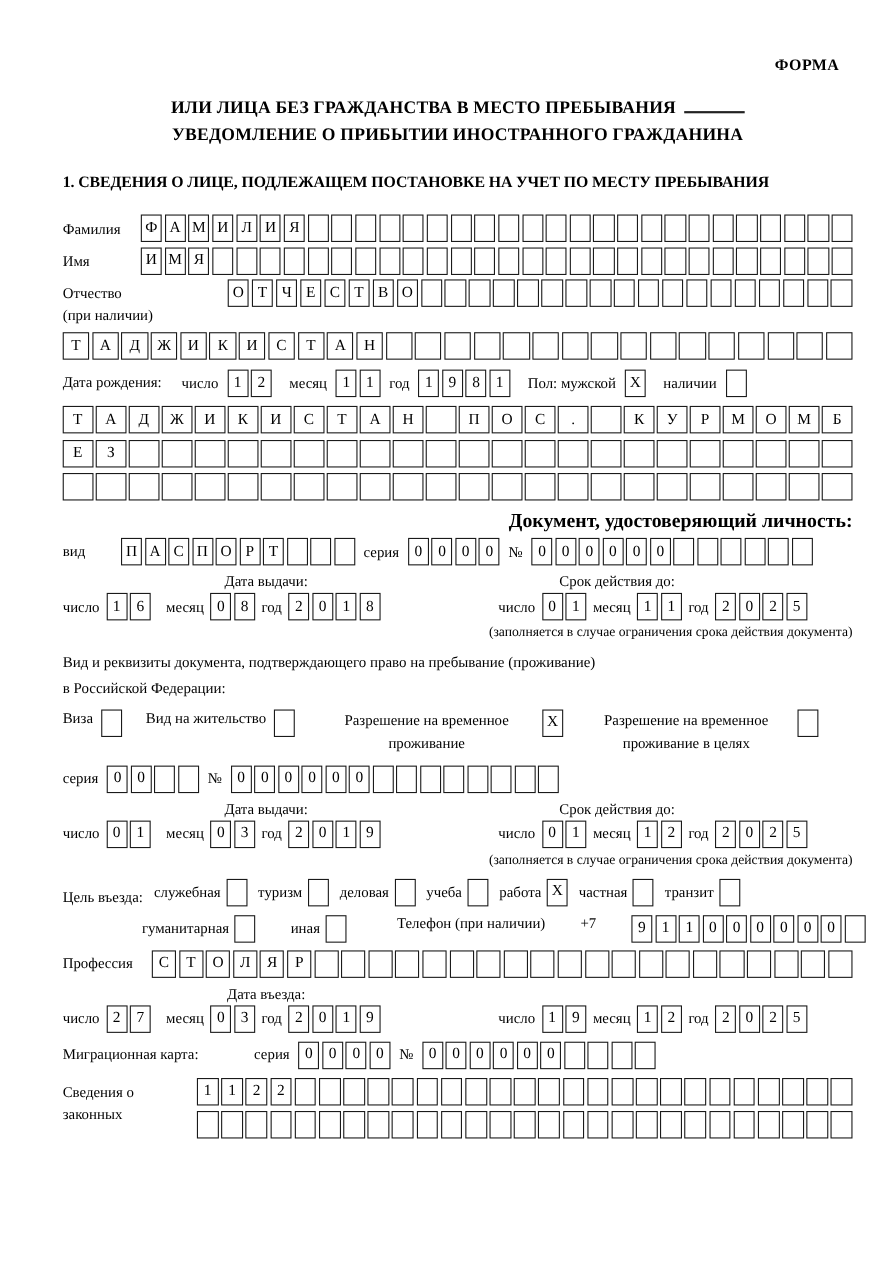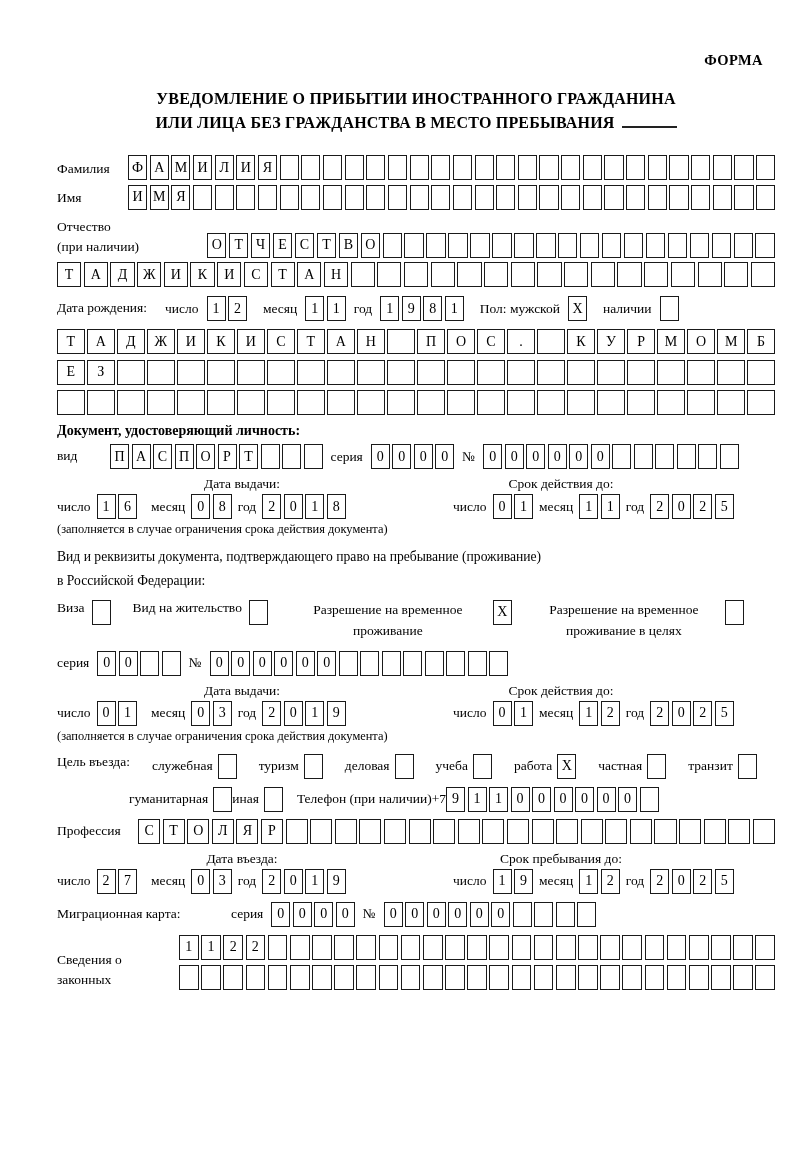--- a/index.html
+++ b/index.html
@@ -11,21 +11,21 @@
   }
   
   .appendix{margin-left:563px;font-size:13px;line-height:1.42}
   .appendix .agap{height:5px}
   .forma{font-weight:bold;text-align:right;padding-right:12px;font-size:14.5px;margin-top:16px;letter-spacing:.4px}
   .title{text-align:center;font-weight:bold;font-size:16px;line-height:1.5;margin-top:18px;letter-spacing:.2px}
   .title-underline{display:inline-block;width:55px;border-bottom:2.2px solid #222;height:.9em;margin-left:7px}
   .sec-heading{font-weight:bold;font-size:14.4px;margin-top:23px;letter-spacing:-.1px;white-space:nowrap}
   
   .frow{display:flex;align-items:center;margin-top:4.5px}
-  .frow.top{align-items:flex-end}
+  .frow.top{align-items:flex-start}
   .flabel{flex:none;font-size:13.5px;line-height:1.5;padding-top:3px}
   .ilbl{font-size:13.5px;white-space:nowrap}
   .boxes{display:flex;gap:2.5px;flex:1}
   .boxes .cell{flex:1 1 0;min-width:0}
   .boxesf{display:flex;gap:2.5px}
   .boxesf .cell{width:19px;flex:none}
   .cell{height:25px;border:1.6px solid #1a1a1a;display:flex;align-items:center;justify-content:center;font-size:14px;background:#fff;line-height:1}
   .cbx{width:19px;height:25px;flex:none}
   .w71{width:71px}.w124{width:124px}.w150{width:150px}.w81{width:81px}.w122{width:122px}.w53{width:53px}
   .vstack{flex:1}
@@ -35,50 +35,51 @@
   
   .dp{margin-top:7px}
   .dp-heads{display:flex;font-size:13.5px}
   .dp-heads .lh{width:370px;text-align:center}
   .dp-heads .rh{flex:1;text-align:center;padding-right:80px}
   .dp-vals{display:flex;align-items:center;margin-top:2px}
   .dg-left{width:370px;display:flex;align-items:center;gap:6px}
   .dg-right{flex:1;padding-left:26px;display:flex;align-items:center;gap:6px}
   .glbl{font-size:13.5px;white-space:nowrap}
   .gsp{margin-left:8px}
-  .dp-note{font-size:12.4px;margin-top:3px}
+  .dp-note{font-size:12.4px;text-align:right;margin-top:3px}
   
-  .doc-heading{font-weight:bold;font-size:14px;text-align:left;margin-top:8px}
+  .doc-heading{font-weight:bold;font-size:18px;text-align:right;margin-top:8px}
   
   .intro{font-size:13.6px;line-height:1.8;margin-top:8px}
   .permits{display:flex;align-items:flex-start;margin-top:6px;font-size:13.5px}
   .permits .cbx{margin-left:7px}
   .pcenter{text-align:center;line-height:1.55}
   .pc2{width:196px;margin-left:22px}
   .pc3{width:188px;margin-left:18px}
   .pml{margin-left:22px}
   
-  .purpose-row{display:flex;align-items:flex-start;gap:22px;margin-top:10px;font-size:13.5px}
+  .purpose-row{display:flex;align-items:flex-end;gap:10px;margin-top:10px;font-size:13.5px}
   .pair{display:flex;align-items:center;gap:5px}
-  .purpose-row2{display:flex;align-items:center;gap:0;margin-top:8px;margin-left:72px;font-size:13.5px}
+  .purpose-row2{display:flex;gap:32px;margin-top:8px;margin-left:72px;font-size:13.5px}
   .phone-lbl{margin-left:14px}
 </style>
 </head>
 <body>
 
 <div class="page">
 
 
   <div class="forma">ФОРМА</div>
 
   <div class="title">
+    <div><span>ИЛИ ЛИЦА БЕЗ ГРАЖДАНСТВА В МЕСТО ПРЕБЫВАНИЯ</span><span class="title-underline"></span></div>
     <div>УВЕДОМЛЕНИЕ О ПРИБЫТИИ ИНОСТРАННОГО ГРАЖДАНИНА</div>
-    <div><span>ИЛИ ЛИЦА БЕЗ ГРАЖДАНСТВА В МЕСТО ПРЕБЫВАНИЯ</span><span class="title-underline"></span></div>
-  </div>
-
+  </div>
+
+  <div class="sec-heading">1. СВЕДЕНИЯ О ЛИЦЕ, ПОДЛЕЖАЩЕМ ПОСТАНОВКЕ НА УЧЕТ ПО МЕСТУ ПРЕБЫВАНИЯ</div>
 
   <div class="frow" style="margin-top:20px">
     <div class="flabel w71">Фамилия</div>
     <div class="boxes">
         <div class="cell">Ф</div>
         <div class="cell">А</div>
         <div class="cell">М</div>
         <div class="cell">И</div>
         <div class="cell">Л</div>
         <div class="cell">И</div>
@@ -590,21 +591,20 @@
         <div class="cell"></div>
         <div class="cell"></div>
         <div class="cell"></div>
         <div class="cell"></div>
       </div>
   </div>
 
   <div class="dp">
     <div class="dp-heads">
       <div class="lh">Дата въезда:</div>
-      <div class="rh">Срок пребывания до:</div>
     </div>
     <div class="dp-vals">
       <div class="dg-left">
         <span class="glbl">число</span>
         <div class="boxesf">
             <div class="cell">2</div>
             <div class="cell">7</div>
           </div>
         <span class="glbl gsp">месяц</span>
         <div class="boxesf">

